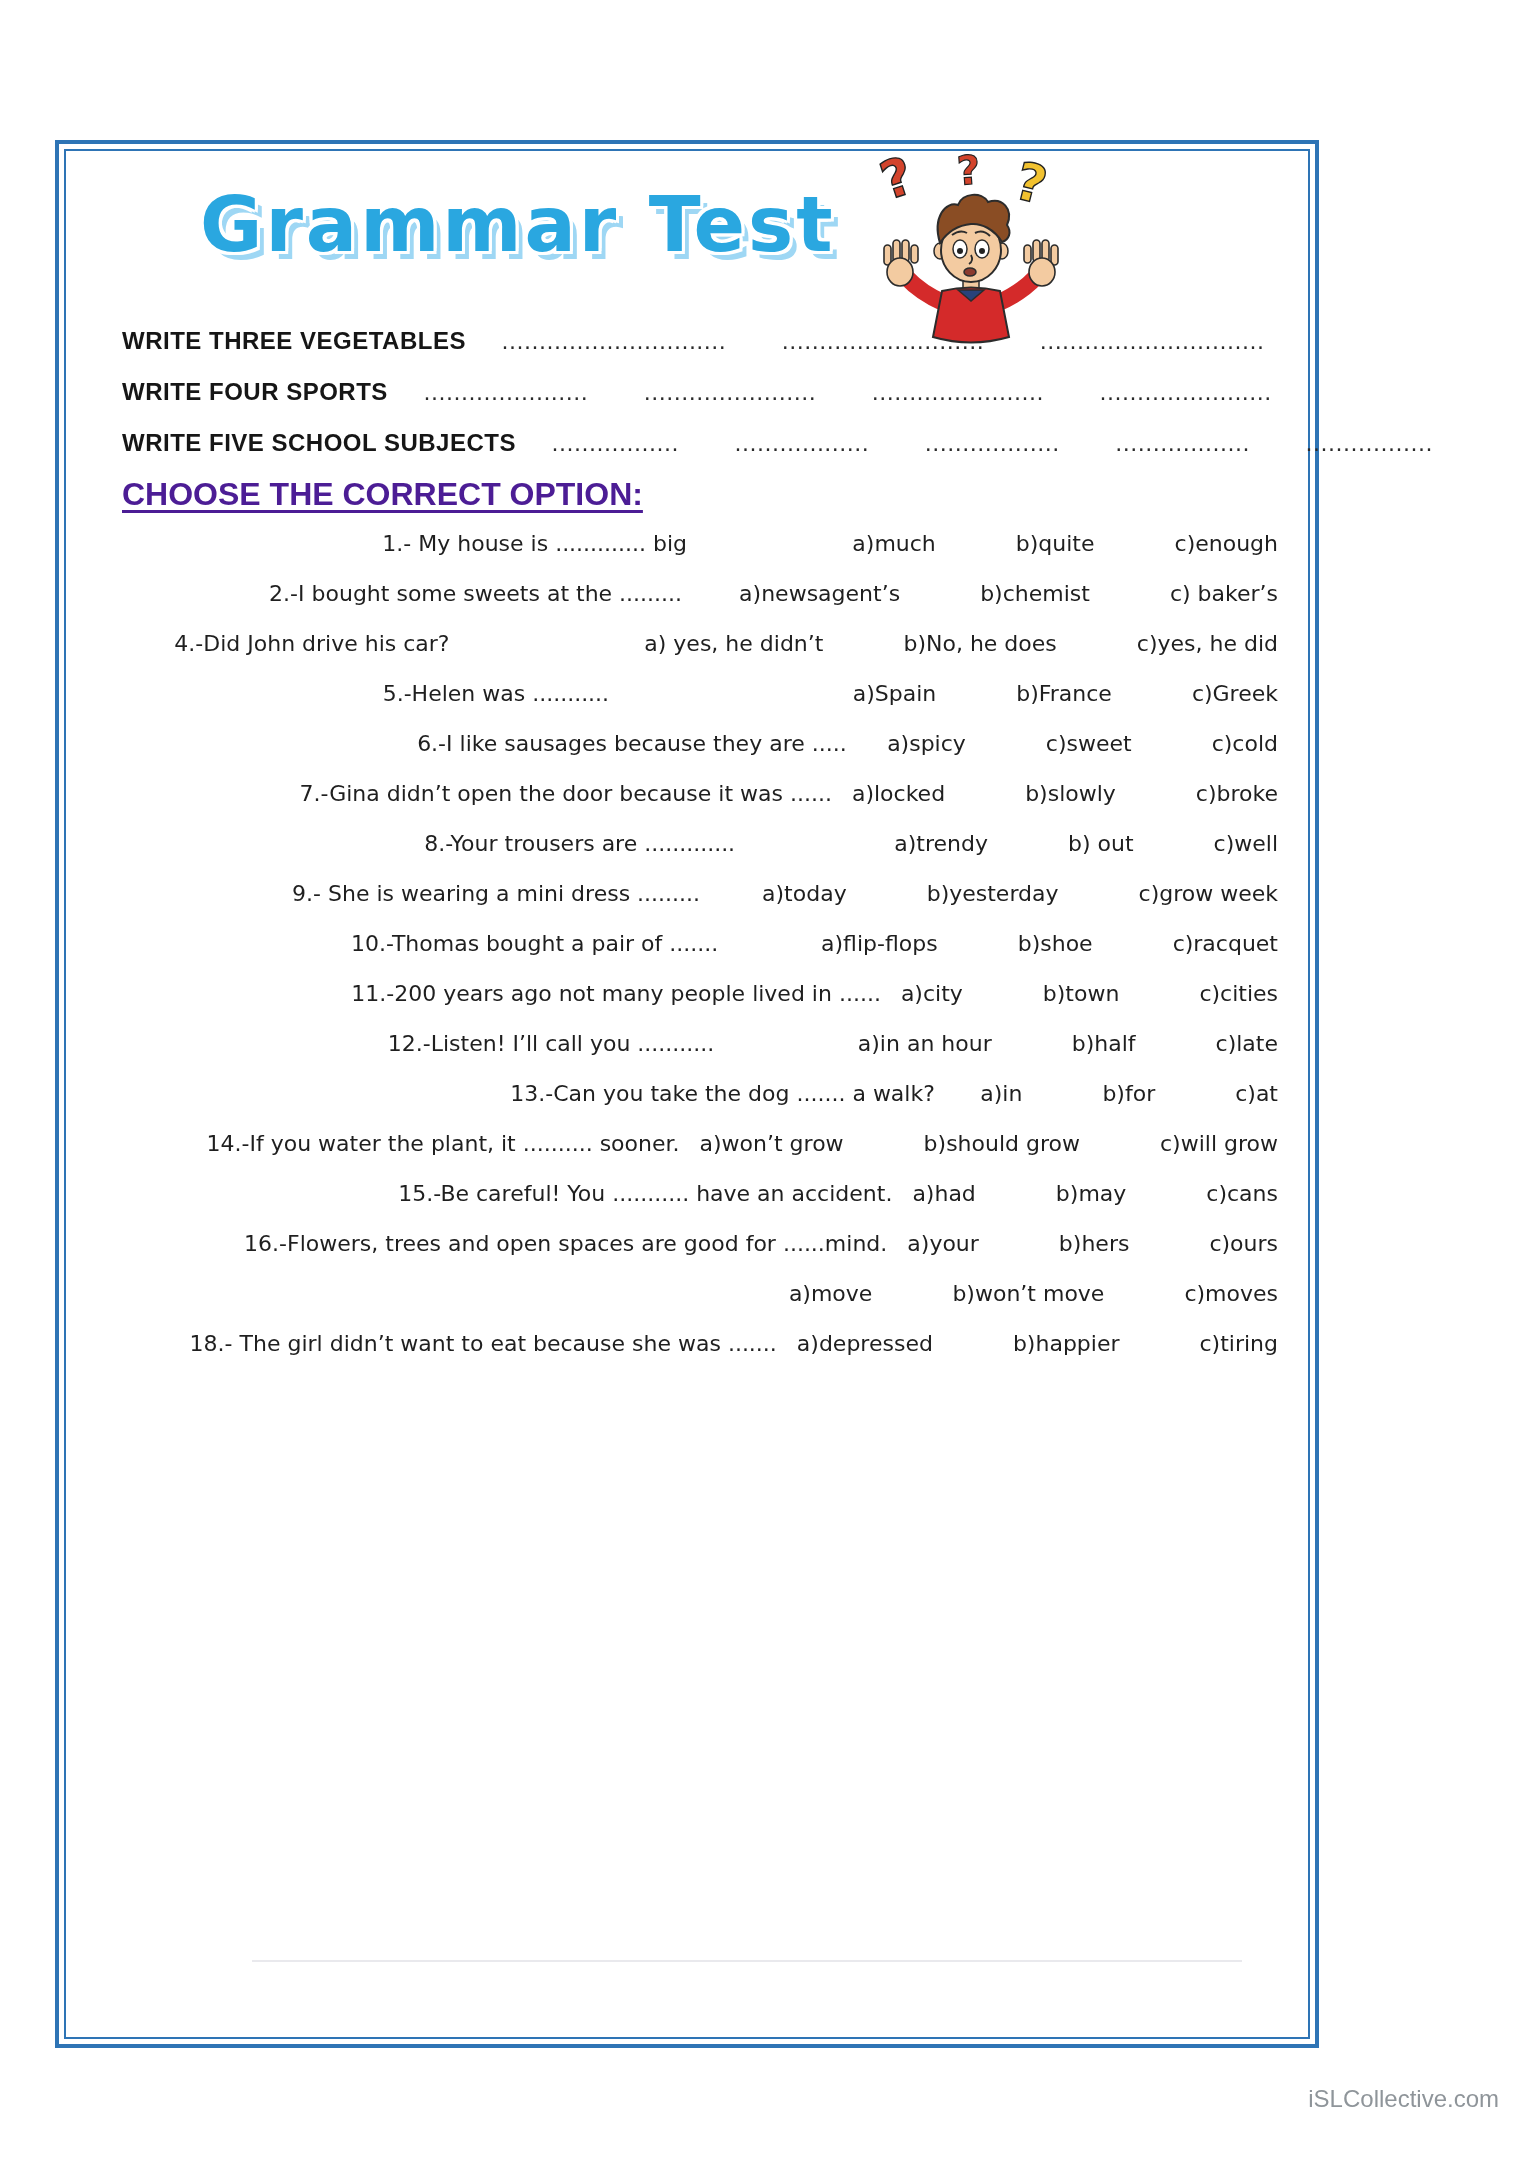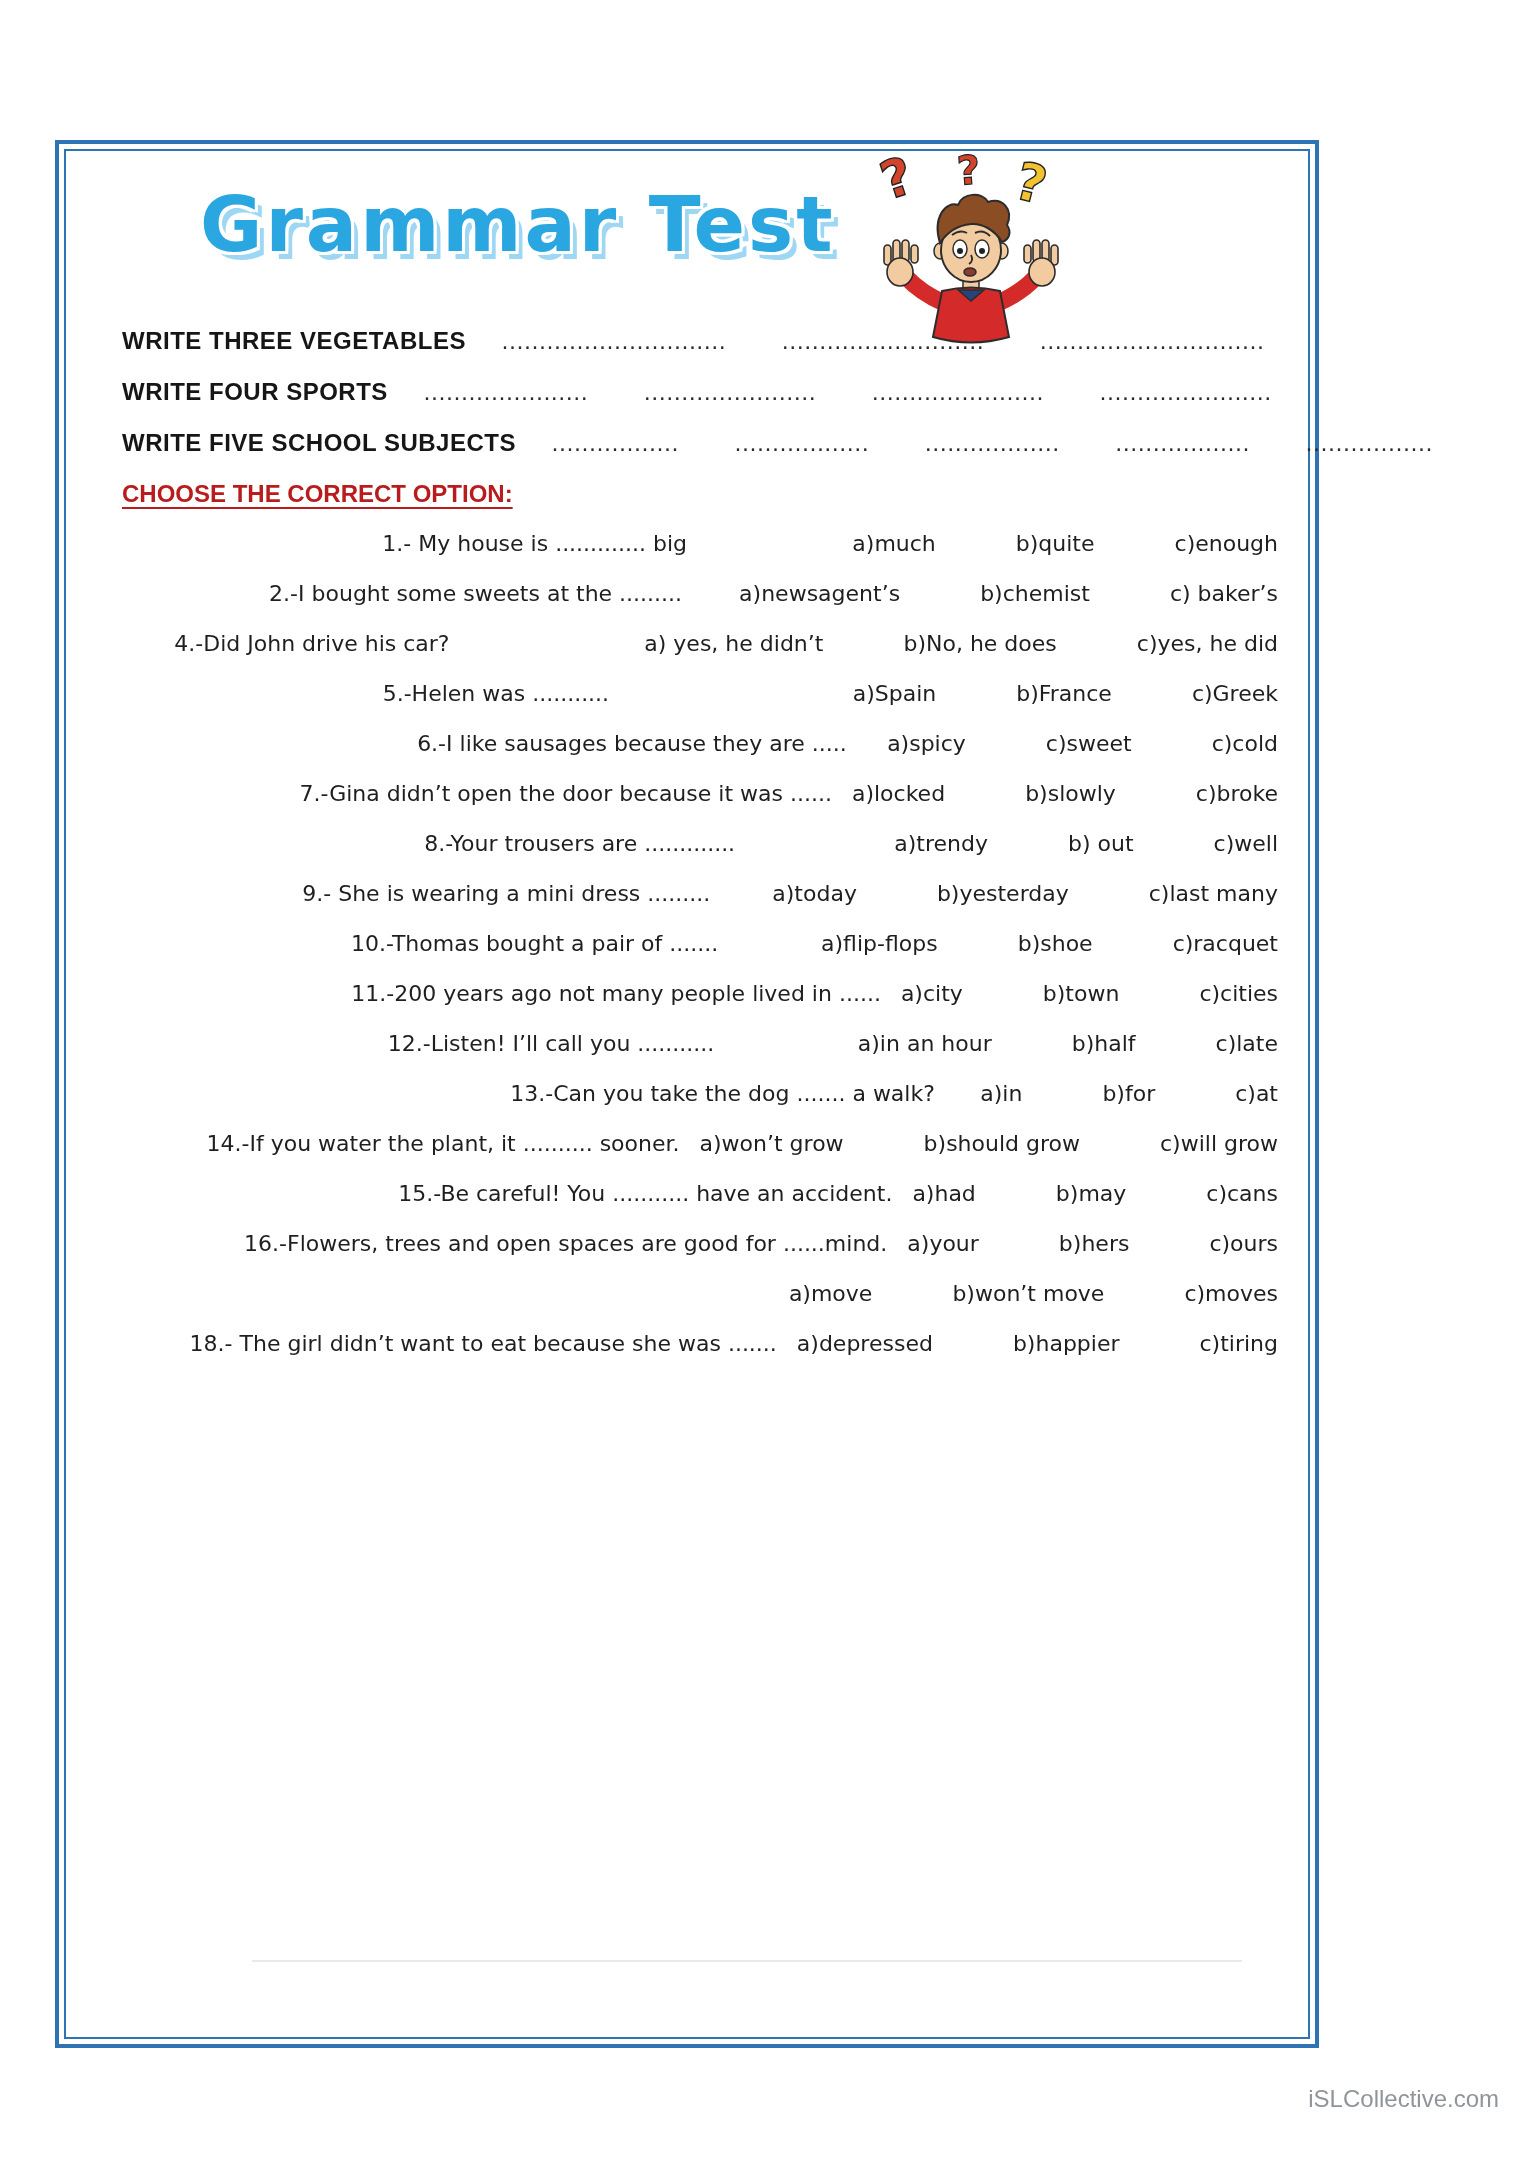--- a/index.html
+++ b/index.html
@@ -68,26 +68,26 @@
     margin-left:28px;
     word-spacing:48px;
     font-size:22px;
     color:#2a2a2a;
     letter-spacing:0.5px;
   }
 
   
   .choose {
     font-family:"Liberation Sans", sans-serif;
-    font-size:24px;
+    font-size:32px;
     font-weight:bold;
     line-height:50px;
     text-decoration:underline;
     text-underline-offset:5px;
-    color:#b91c1c;
+    color:#4c1d95;
   }
 
   
   .q-row {
     display:flex;
     font-size:22px;
     line-height:50px;
     white-space:nowrap;
     justify-content:flex-end;
   }
@@ -244,21 +244,21 @@
     <span class="q-text">8.-Your trousers are .............</span>
     <span class="q-opt">a)trendy</span>
     <span class="q-opt">b) out</span>
     <span class="q-opt">c)well</span>
   </div>
 
   <div class="q-row">
     <span class="q-text">9.- She is wearing a mini dress .........</span>
     <span class="q-opt">a)today</span>
     <span class="q-opt">b)yesterday</span>
-    <span class="q-opt">c)last many</span>
+    <span class="q-opt">c)grow week</span>
   </div>
 
   <div class="q-row">
     <span class="q-text">10.-Thomas bought a pair of .......</span>
     <span class="q-opt">a)flip-flops</span>
     <span class="q-opt">b)shoe</span>
     <span class="q-opt">c)racquet</span>
   </div>
 
   <div class="q-row">

